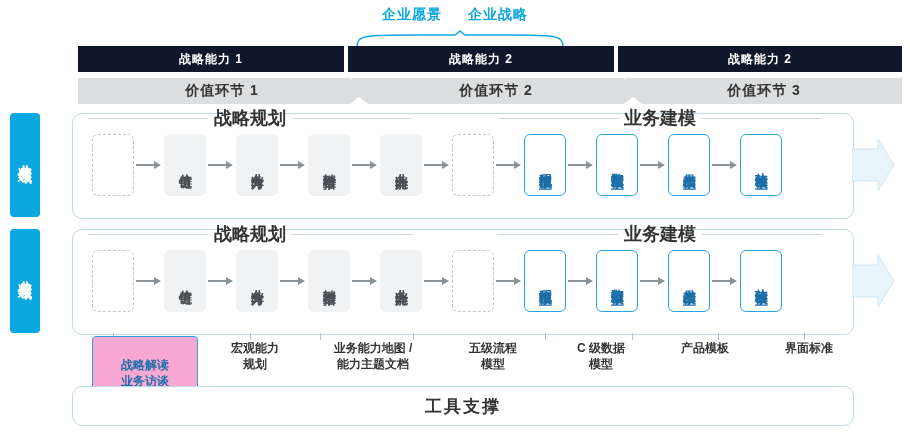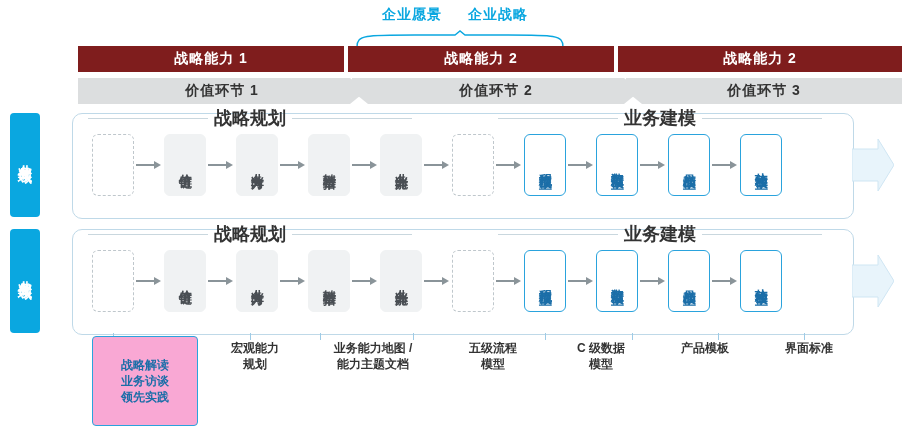--- a/index.html
+++ b/index.html
@@ -16,21 +16,21 @@
   
   .top-titles{
     position:absolute;top:6px;left:0;width:910px;
     display:flex;justify-content:center;gap:26px;
     font-size:14px;font-weight:bold;color:#0aa7e0;letter-spacing:1px;
   }
 
   
   .cap-band{position:absolute;top:46px;left:78px;width:824px;height:26px;display:flex;gap:4px;}
   .cap-cell{
-    background:#7f1d1d;color:#fff;font-size:14px;font-weight:bold;
+    background:#0f172a;color:#fff;font-size:12px;font-weight:bold;
     display:flex;align-items:center;justify-content:center;letter-spacing:1px;
   }
   .cap-cell.c1{width:266px;}
   .cap-cell.c2{width:266px;}
   .cap-cell.c3{width:284px;}
 
   
   .vl-band{position:absolute;top:78px;left:78px;width:824px;height:26px;}
   .vl-cell{
     position:absolute;top:0;height:26px;background:#dcdedf;color:#333;
@@ -343,14 +343,15 @@
   <div class="tools">
     <div class="tool boxed t0">战略解读<br>业务访谈<br>领先实践</div>
     <div class="tool t1">宏观能力<br>规划</div>
     <div class="tool t2">业务能力地图 /<br>能力主题文档</div>
     <div class="tool t3">五级流程<br>模型</div>
     <div class="tool t4">C 级数据<br>模型</div>
     <div class="tool t5">产品模板</div>
     <div class="tool t6">界面标准</div>
   </div>
 
+  <div class="support">工具支撑</div>
 
 </div>
 
 </body></html>

